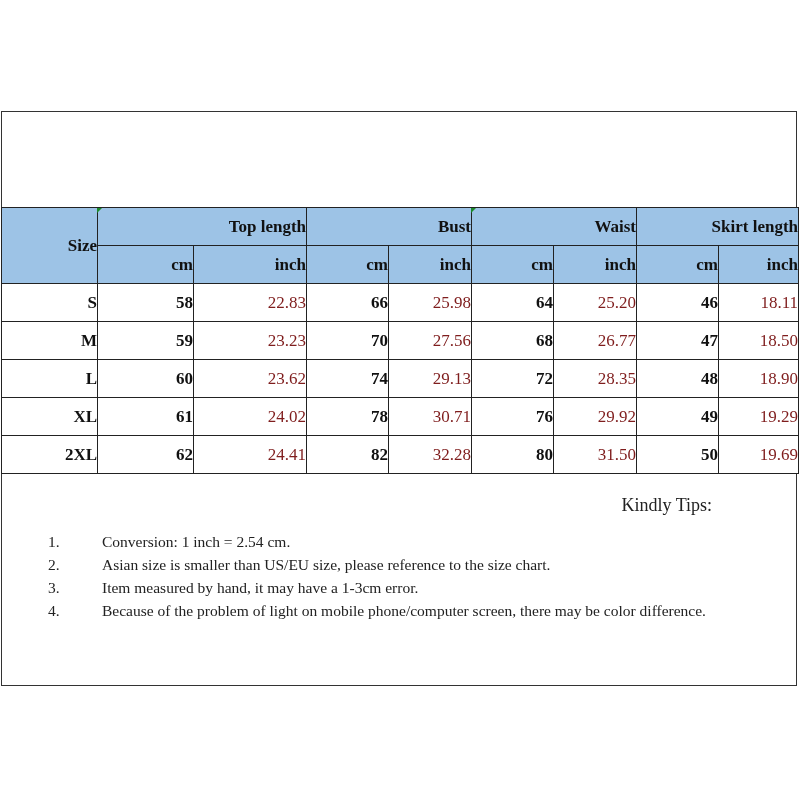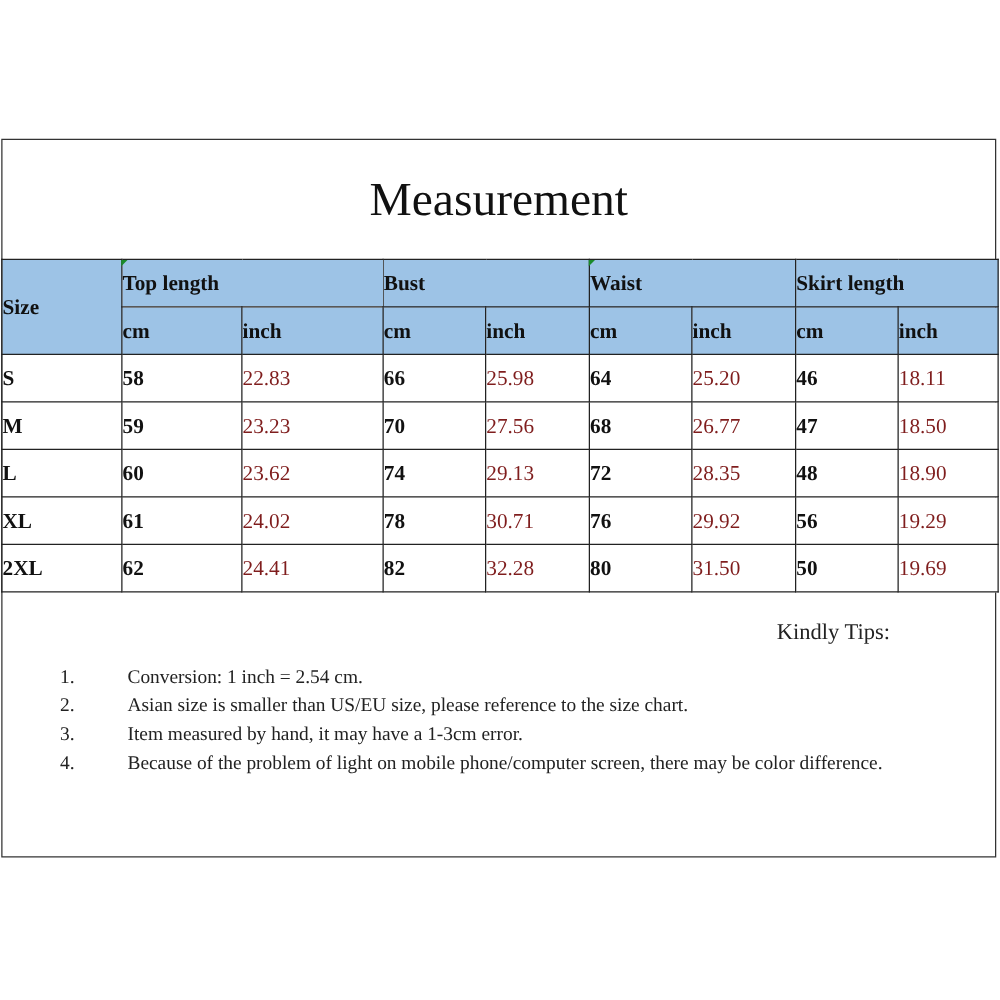--- a/index.html
+++ b/index.html
@@ -1,37 +1,36 @@
 <!DOCTYPE html>
 <html><head>
 <meta charset="utf-8">
 <style>
   html, body { margin:0; padding:0; background:#ffffff; }
   body { width:800px; height:800px; position:relative; font-family:"Liberation Serif", serif; color:#111; overflow:hidden; }
   .sheet { position:absolute; left:1px; top:111px; width:796px; height:575px; border:1.5px solid #333; box-sizing:border-box; }
   .title { position:absolute; left:0; top:0; width:100%; height:96px; display:flex; align-items:center; justify-content:center; font-size:38px; font-weight:normal; color:#111; }
   table.size { position:absolute; left:-1px; top:95px; border-collapse:collapse; table-layout:fixed; width:797px; }
-  table.size td, table.size th { border:1.5px solid #222; text-align:left; padding:0; height:37px; font-size:17px; }
+  table.size td, table.size th { border:1.5px solid #222; text-align:right; padding:0; height:37px; font-size:17px; }
   table.size thead th { background:#9dc3e6; font-weight:bold; }
   table.size tbody td { background:#fff; }
   td.b { font-weight:bold; }
   td.n { font-weight:normal; color:#7f1d1d; }
   .marker { position:absolute; width:0; height:0; border-top:5px solid #1a8a2a; border-right:5px solid transparent; }
   .tips { position:absolute; left:46px; top:383px; font-size:17px; color:#222; }
   .tips .head { font-size:18px; margin-bottom:14px;text-align:right; }
   .tips ol { margin:0; padding:0; list-style:none; }
   .tips li { display:flex; line-height:23px; font-size:15.5px; }
   .tips li .num { width:26px; flex:none; }
   .tips li .txt { width:610px;margin-left:28px; }
 </style>
 </head>
 <body>
 
 <div class="sheet">
-  <div class="title">Measurement</div>
 
   <table class="size">
     <colgroup>
       <col style="width:96px">
         <col style="width:96px">
         <col style="width:113px">
       <col style="width:82px">
         <col style="width:83px">
       <col style="width:82px">
         <col style="width:83px">
@@ -92,21 +91,21 @@
         <td class="n">18.90</td>
       </tr>
       <tr>
         <td class="b">XL</td>
         <td class="b">61</td>
         <td class="n">24.02</td>
         <td class="b">78</td>
         <td class="n">30.71</td>
         <td class="b">76</td>
         <td class="n">29.92</td>
-        <td class="b">56</td>
+        <td class="b">49</td>
         <td class="n">19.29</td>
       </tr>
       <tr>
         <td class="b">2XL</td>
         <td class="b">62</td>
         <td class="n">24.41</td>
         <td class="b">82</td>
         <td class="n">32.28</td>
         <td class="b">80</td>
         <td class="n">31.50</td>

